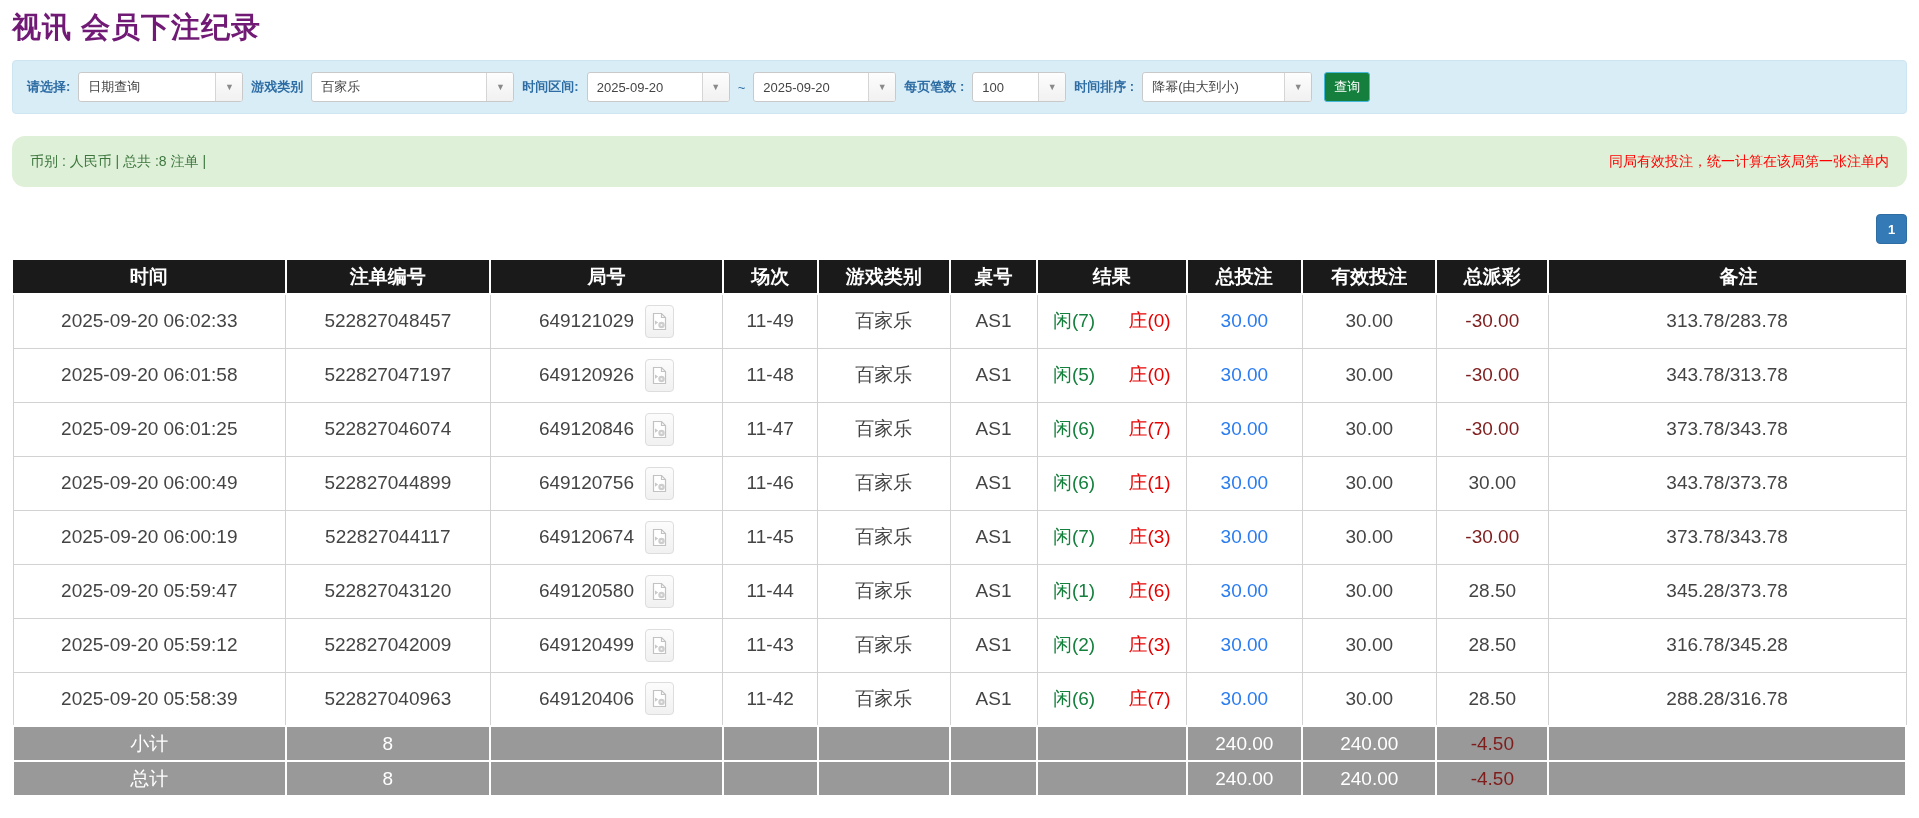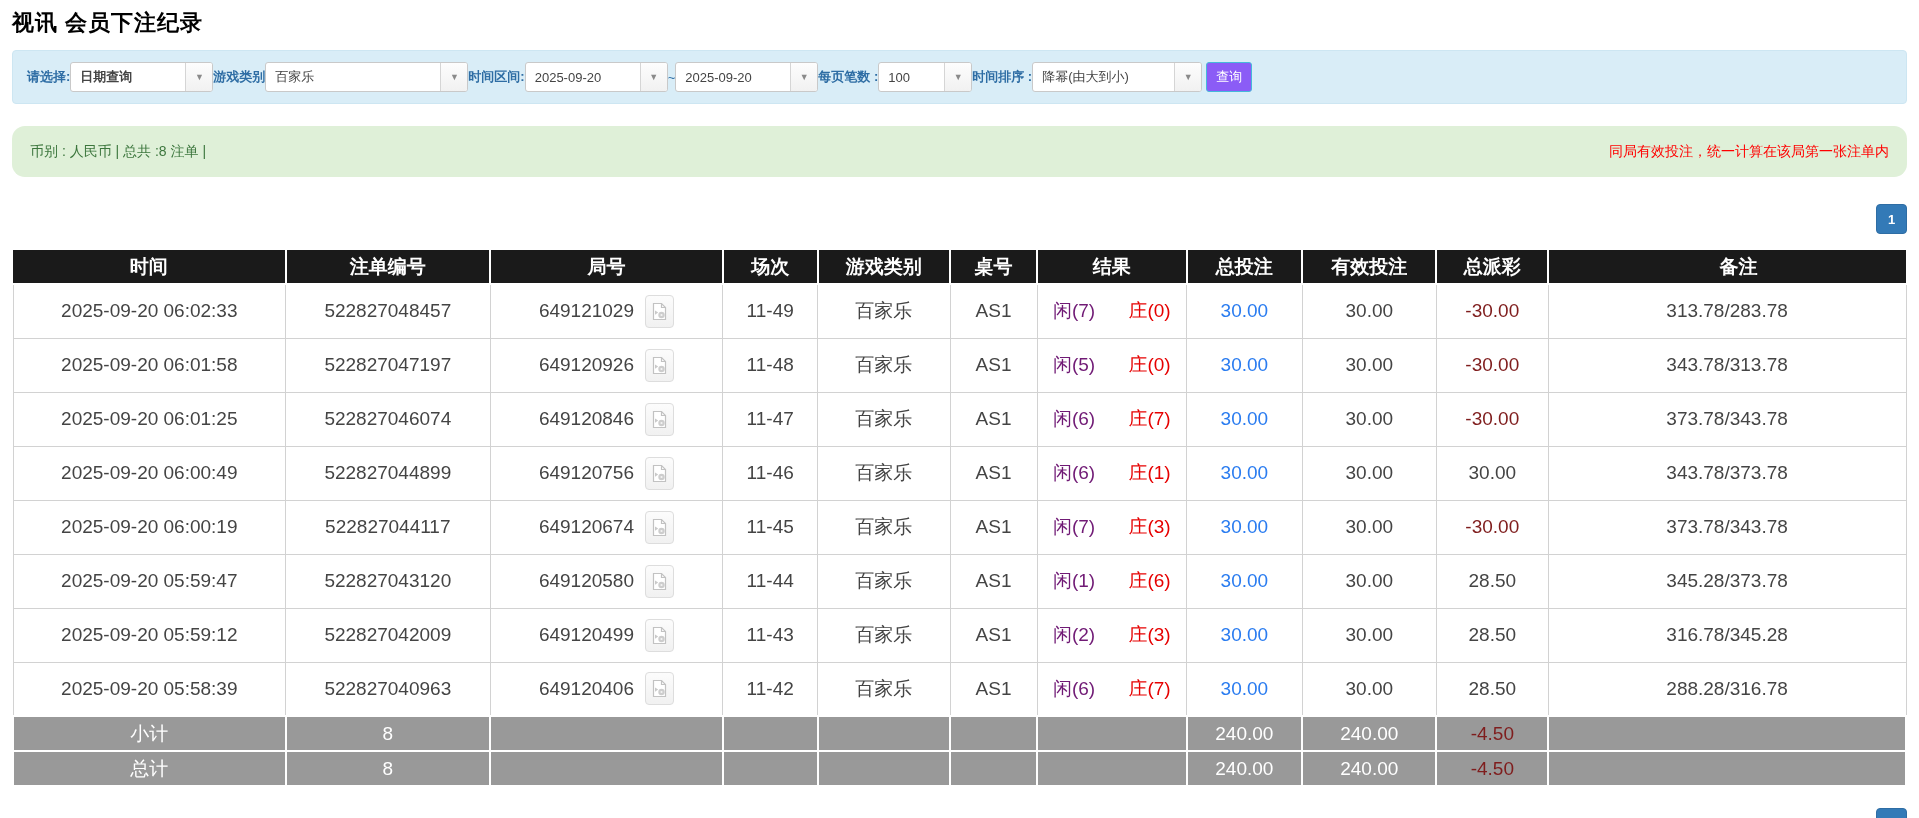--- a/index.html
+++ b/index.html
@@ -1,33 +1,33 @@
 <!DOCTYPE html>
 <html><head>
 <meta charset="utf-8">
 <style>
   * { box-sizing: border-box; margin: 0; padding: 0; }
   html,body { width: 1919px; height: 818px; overflow: hidden; background: #fff;
     font-family: "Liberation Sans", "DejaVu Sans", sans-serif; color: #444; }
   .page { padding: 8px 12px 0 12px; }
 
-  .page-title { font-size: 22px; font-weight: bold; color: #000000; letter-spacing: 1px; }
+  .page-title { font-size: 29px; font-weight: bold; color: #701a75; letter-spacing: 1px; }
 
   
   .filter-bar { margin-top: 12px; height: 54px; background: #d9edf7; border: 1px solid #cde6f2;
-    border-radius: 4px; display: flex; align-items: center; padding: 0 14px; }
+    border-radius: 4px; display: flex; align-items: center; padding: 0 14px; gap: 8px; }
   .f-label { font-size: 13px; font-weight: bold; color: #2e6da4; white-space: nowrap; }
   .tilde { color: #2e6da4; font-size: 13px; }
   .combo { display: flex; height: 30px; background: #fff; border: 1px solid #c9c9c9; border-radius: 3px; overflow: hidden; }
   .combo-text { padding: 0 9px; font-size: 13px; color: #444; display: flex; align-items: center; white-space: nowrap; flex: 1; }
   .combo-btn { width: 27px; border-left: 1px solid #d5d5d5; background: linear-gradient(#fdfdfd,#f1f1f1);
     display: flex; align-items: center; justify-content: center; color: #8a8a8a; font-size: 9px; }
-  .w-qt { width: 143px; font-weight: bold; } .w-game { width: 203px; } .w-date { width: 143px; }
+  .w-qt { width: 165px; } .w-game { width: 203px; } .w-date { width: 143px; }
   .w-pp { width: 94px; } .w-sort { width: 170px; }
-  .search-btn { margin-left: 4px; height: 30px; width: 46px; background: #8b5cf6; border: 1px solid #46b8da;
+  .search-btn { margin-left: 4px; height: 30px; width: 46px; background: #15803d; border: 1px solid #46b8da;
     border-radius: 3px; color: #fff; font-size: 13px; cursor: pointer; }
 
   
   .summary-bar { margin-top: 22px; height: 51px; background: #dff0d8; border-radius: 13px;
     display: flex; align-items: center; justify-content: space-between; padding: 0 18px; }
   .summary-left { color: #3c763d; font-size: 14px; }
   .summary-right { color: #ff0000; font-size: 14px; }
 
   
   .pager { display: flex; justify-content: flex-end; }
@@ -43,21 +43,21 @@
   thead th:last-child { border-right: none; padding-left: 22px; }
   tbody td { height: 54px; text-align: center; color: #444; background: #fff;
     border: 1px solid #d2d2d2; border-top: none; }
   tfoot td { height: 35px; text-align: center; background: #999999; color: #fff;
     border: 2px solid #fff; }
   .round-cell .round-wrap { display: inline-flex; align-items: center; gap: 11px; }
   .video-btn { width: 29px; height: 33px; border: 1px solid #ddd; border-radius: 4px;
     background: linear-gradient(#fcfcfc,#f1f1f1); display: inline-flex; align-items: center;
     justify-content: center; cursor: pointer; }
   .bet-link { color: #2a7cf0; text-decoration: none; cursor: pointer; }
-  .player { color: #701a75; text-align: center; }
+  .player { color: #15803d; text-align: center; }
   .banker { color: #e60000; margin-left: 28px; }
   td.neg, tfoot td.neg { color: #7f1d1d; }
 </style>
 </head>
 <body>
 
 <div class="page">
 
   <div class="page-title">视讯 会员下注纪录</div>
 

